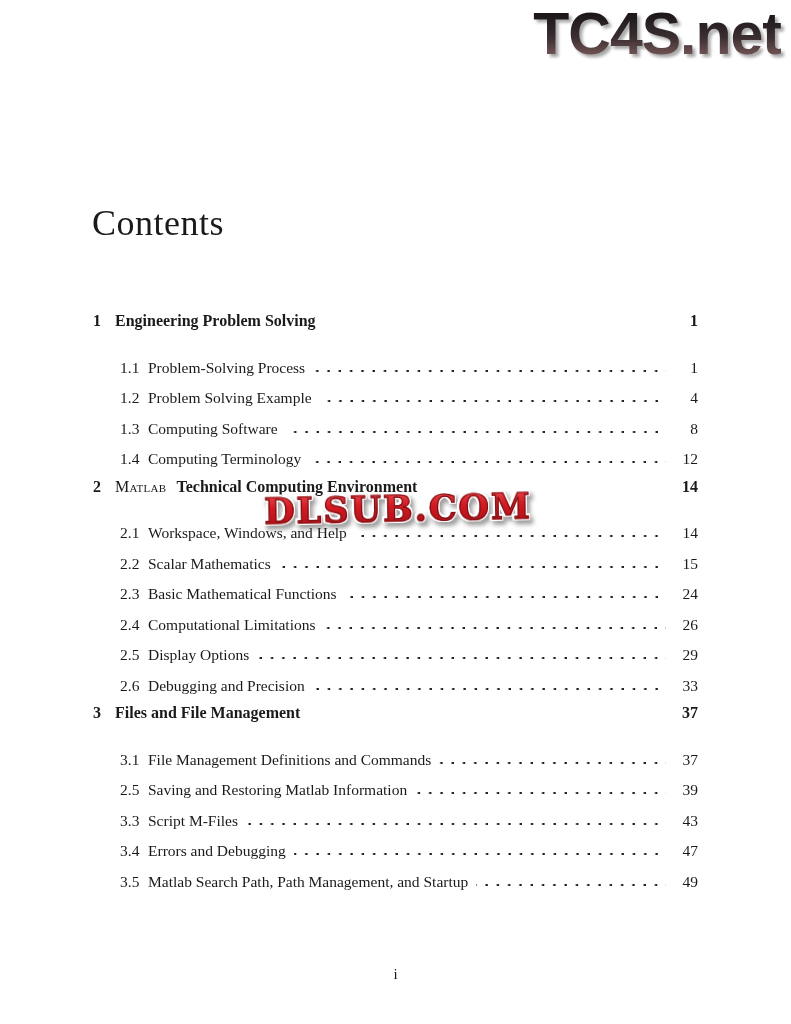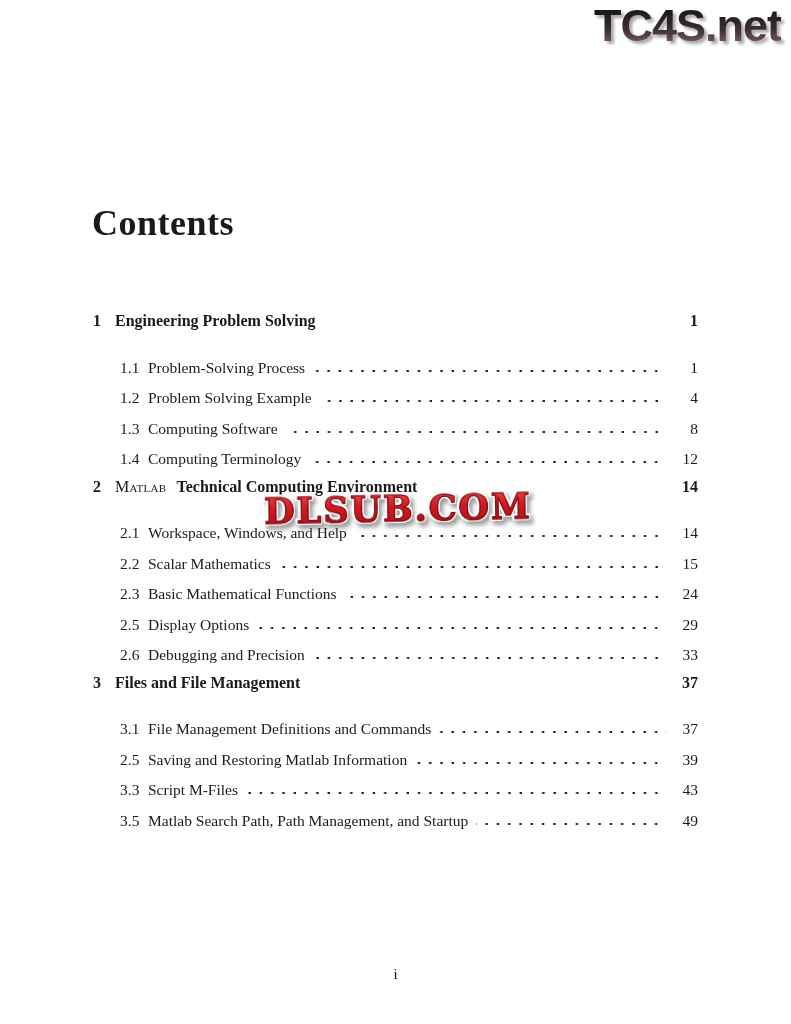--- a/index.html
+++ b/index.html
@@ -9,31 +9,31 @@
     position: relative;
     overflow: hidden;
     font-family: "Liberation Serif", serif;
     color: #1a1a1a;
   }
 
   
   .tc4s-logo {
     position: absolute; top: 0px; right: 10px;
     font-family: "Liberation Sans", sans-serif;
-    font-weight: bold; font-size: 45px; letter-spacing: -1px;
+    font-weight: bold; font-size: 59px; letter-spacing: -1px;
     background: linear-gradient(180deg, #181316 15%, #3a2e30 55%, #9b7070 100%);
     -webkit-background-clip: text; background-clip: text;
     color: transparent;
     filter: drop-shadow(3px 3px 1.5px rgba(140,140,140,0.75));
   }
 
   
   .doc-title {
     position: absolute; left: 92px; top: 205px;
-    font-size: 36px; font-weight: bold; letter-spacing: 0.5px;
+    font-size: 36px; font-weight: normal; letter-spacing: 0.5px;
     line-height: 1;
   }
 
   
   .toc {
     position: absolute; left: 93px; right: 93px; top: 312px;
     font-size: 15.5px;
   }
   .toc-chapter { margin-top: 13px; }
   .toc-chapter:first-child { margin-top: 0; }
@@ -157,20 +157,26 @@
         <span class="dots"></span>
         <span class="pg">15</span>
       </div>
       <div class="row section-row">
         <span class="num">2.3</span>
         <span class="ttl">Basic Mathematical Functions</span>
         <span class="dots"></span>
         <span class="pg">24</span>
       </div>
       <div class="row section-row">
+        <span class="num">2.4</span>
+        <span class="ttl">Computational Limitations</span>
+        <span class="dots"></span>
+        <span class="pg">26</span>
+      </div>
+      <div class="row section-row">
         <span class="num">2.5</span>
         <span class="ttl">Display Options</span>
         <span class="dots"></span>
         <span class="pg">29</span>
       </div>
       <div class="row section-row">
         <span class="num">2.6</span>
         <span class="ttl">Debugging and Precision</span>
         <span class="dots"></span>
         <span class="pg">33</span>
@@ -196,20 +202,26 @@
         <span class="dots"></span>
         <span class="pg">39</span>
       </div>
       <div class="row section-row">
         <span class="num">3.3</span>
         <span class="ttl">Script M-Files</span>
         <span class="dots"></span>
         <span class="pg">43</span>
       </div>
       <div class="row section-row">
+        <span class="num">3.4</span>
+        <span class="ttl">Errors and Debugging</span>
+        <span class="dots"></span>
+        <span class="pg">47</span>
+      </div>
+      <div class="row section-row">
         <span class="num">3.5</span>
         <span class="ttl">Matlab Search Path, Path Management, and Startup</span>
         <span class="dots"></span>
         <span class="pg">49</span>
       </div>
     </div>
 
   </div>
 
   <div class="stamp">DLSUB.COM</div>

